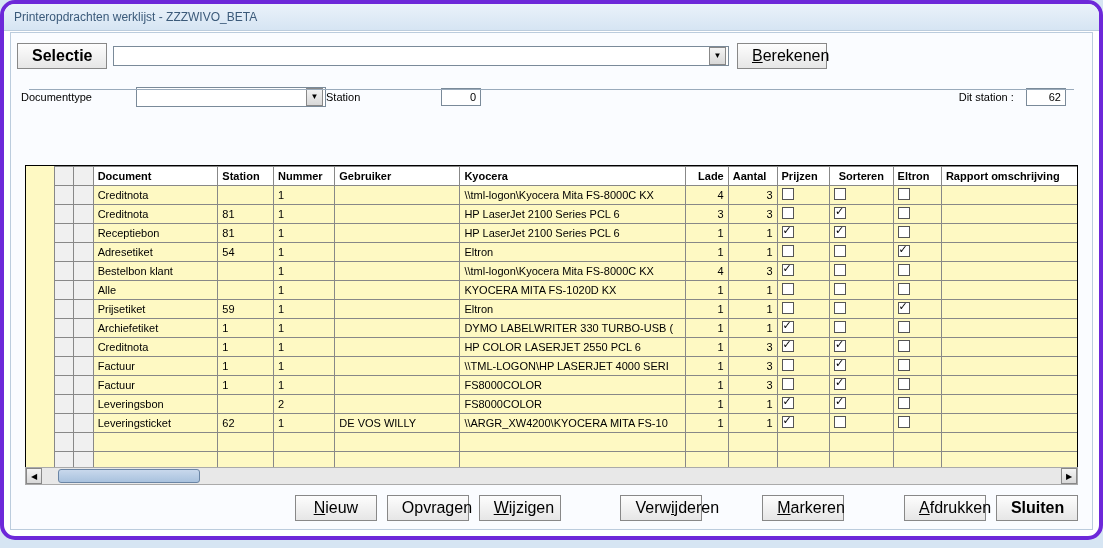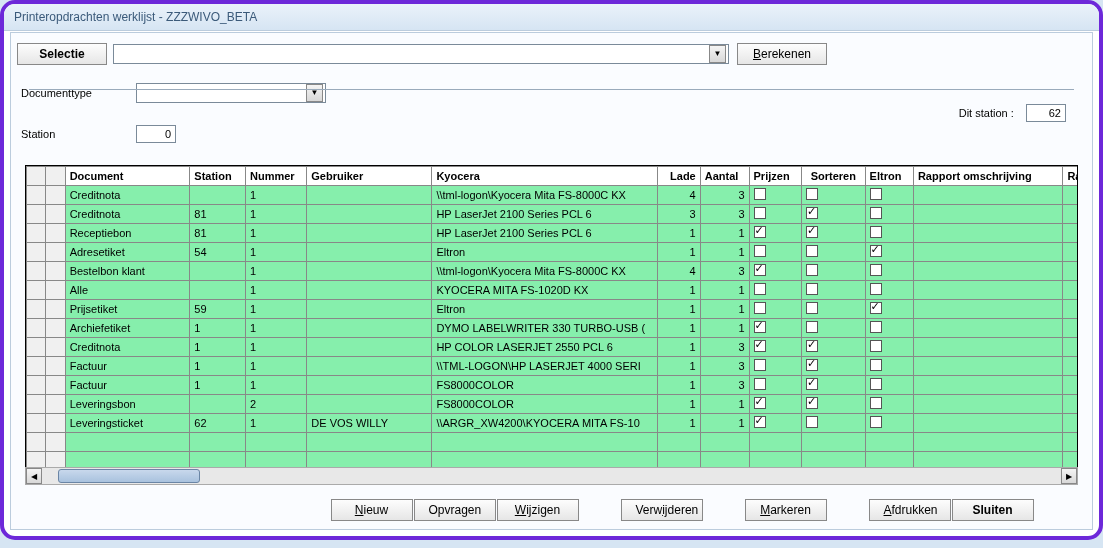--- a/index.html
+++ b/index.html
@@ -1,38 +1,38 @@
 <!DOCTYPE html>
 <html><head>
 <meta charset="utf-8">
 <style>
 html,body{margin:0;padding:0;font-family:Tahoma,Arial,sans-serif;font-size:11px;color:#000;background:#d6e5f3;}
 .window{width:1103px;height:540px;background:#fff;border:4px solid #6d28d9;box-sizing:border-box;position:relative;border-radius:15px;overflow:hidden;}
 .titlebar{background:linear-gradient(#eaf2fa,#d6e5f3);color:#3b5a7a;padding:6px 10px;font-size:12px;border-bottom:1px solid #bcd;}
 .content{position:absolute;top:28px;left:6px;right:6px;bottom:6px;background:#fafcff;border:1px solid #bcd;}
 .toprow{display:flex;align-items:center;padding:10px 6px 4px 6px;}
-.btn{background:linear-gradient(#fdfdfd,#e6e6e6);border:1px solid #888;padding:3px 14px;font-size:12px;cursor:pointer;}
+.btn{background:linear-gradient(#fdfdfd,#e6e6e6);border:1px solid #888;padding:3px 14px;font-size:16px;cursor:pointer;}
 .btn-wide{width:90px;}
 .combo{height:20px;border:1px solid #7a8a99;background:#fff;box-sizing:border-box;}
 .combo-selectie{flex:0 0 616px;margin-left:6px;margin-right:8px;display:flex;align-items:center;justify-content:flex-end;padding-right:2px;}
 .combo-arrow{width:15px;height:16px;background:linear-gradient(#f4f4f4,#d8d8d8);border:1px solid #888;display:flex;align-items:center;justify-content:center;font-size:8px;line-height:1;}
 .tab-underline{position:absolute;left:18px;right:18px;top:56px;border-top:1px solid #9ab;}
 .filters{padding:14px 6px 6px 10px;display:flex;align-items:center;gap:8px;}
 .lbl{width:115px;}
 .numbox{width:40px;height:18px;border:1px solid #7a8a99;background:#fff;text-align:right;padding-right:4px;display:inline-flex;align-items:center;justify-content:flex-end;box-sizing:border-box;}
 .dit{margin-left:auto;margin-right:20px;}
-.grid-wrap{position:absolute;left:14px;right:14px;top:132px;bottom:60px;border:1px solid #000;overflow:auto;background:#86efac;}
+.grid-wrap{position:absolute;left:14px;right:14px;top:132px;bottom:60px;border:1px solid #000;overflow:auto;background:#fef9c3;padding-left:28px;}
 table{border-collapse:collapse;width:1120px;font-size:11px;}
 th,td{border:1px solid #888;padding:0 4px;height:18px;white-space:nowrap;overflow:hidden;}
 th{background:#fff;font-weight:bold;text-align:left;position:sticky;top:0;}
 td.right{text-align:right;}
 .rowhdr{width:14px;background:#f0f0f0;}
 .cb{width:12px;height:12px;border:1px solid #555;display:inline-block;box-sizing:border-box;position:relative;background:#fff;}
 .cb.ck::after{content:"✓";position:absolute;top:-3px;left:0;font-size:11px;}
-.footer{position:absolute;left:0;right:0;bottom:8px;display:flex;gap:1px;justify-content:center;padding:0 14px;}
+.footer{position:absolute;left:0;right:0;bottom:8px;display:flex;gap:1px;justify-content:space-between;padding:0 14px;}
 .footer .spacer{flex:0 0 40px;}
 .footer .btn{width:82px;}
 .scroll-h{position:absolute;left:14px;right:14px;bottom:44px;height:16px;background:#e8e8e8;border:1px solid #aaa;display:flex;align-items:center;}
 .scroll-h .thumb{width:140px;height:12px;background:linear-gradient(#c8d8ec,#a9c2de);border:1px solid #6a85a5;border-radius:3px;margin-left:16px;}
 .sarrow{width:14px;height:14px;background:linear-gradient(#f4f4f4,#d8d8d8);border:1px solid #888;display:flex;align-items:center;justify-content:center;font-size:8px;}
 .scroll-h .sarrow.right{margin-left:auto;}
 u.accel{text-decoration:underline;}
 </style>
 </head>
 <body>
@@ -45,21 +45,21 @@
     <div class="toprow">
       <button class="btn btn-wide"><b>Selectie</b></button>
       <div class="combo combo-selectie">
         <span class="combo-arrow">▼</span>
       </div>
       <button class="btn btn-wide"><u class="accel">B</u><span>erekenen</span></button>
     </div>
     <div class="tab-underline"></div>
 
     <div class="filters">
-      <div style="display:flex;flex-direction:column;gap:22px;">
+      <div style="display:flex;flex-direction:row;gap:0;">
         <div style="display:flex;align-items:center;">
           <span class="lbl">Documenttype</span>
           <div class="combo" style="width:190px;display:flex;justify-content:flex-end;align-items:center;padding-right:2px;">
             <span class="combo-arrow">▼</span>
           </div>
         </div>
         <div style="display:flex;align-items:center;">
           <span class="lbl">Station</span>
           <span class="numbox">0</span>
         </div>

